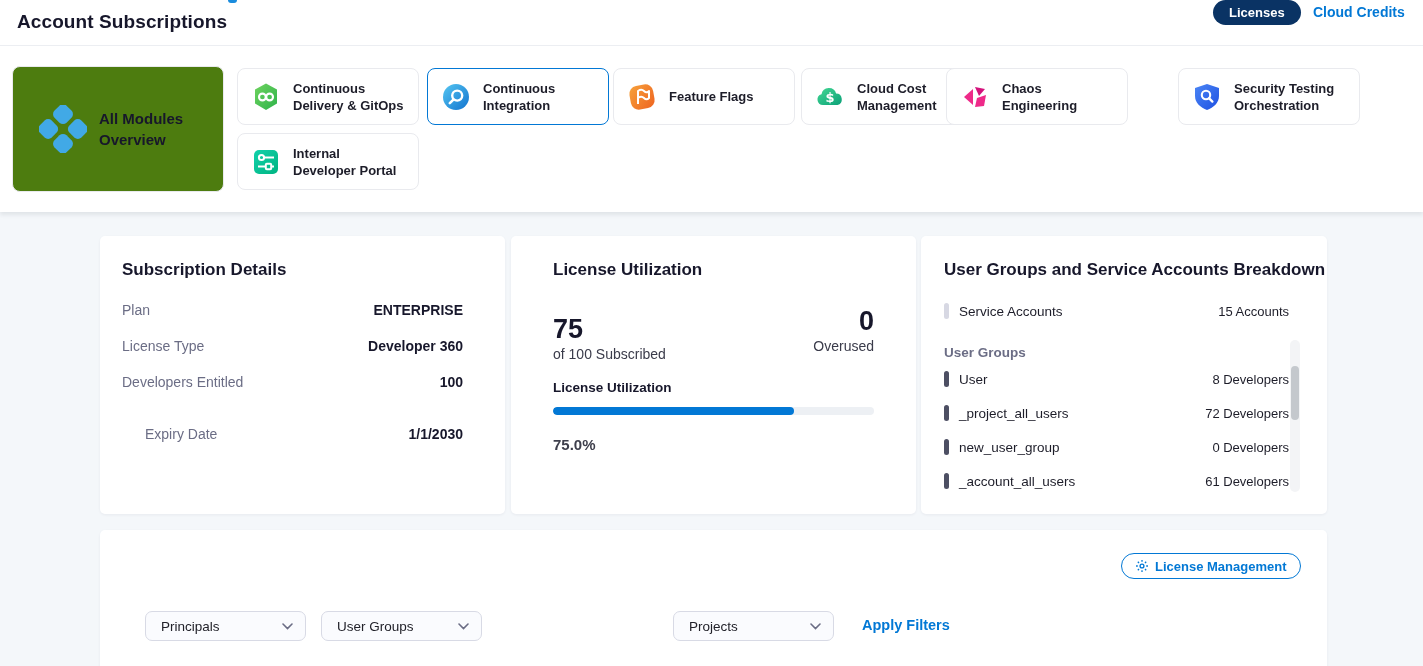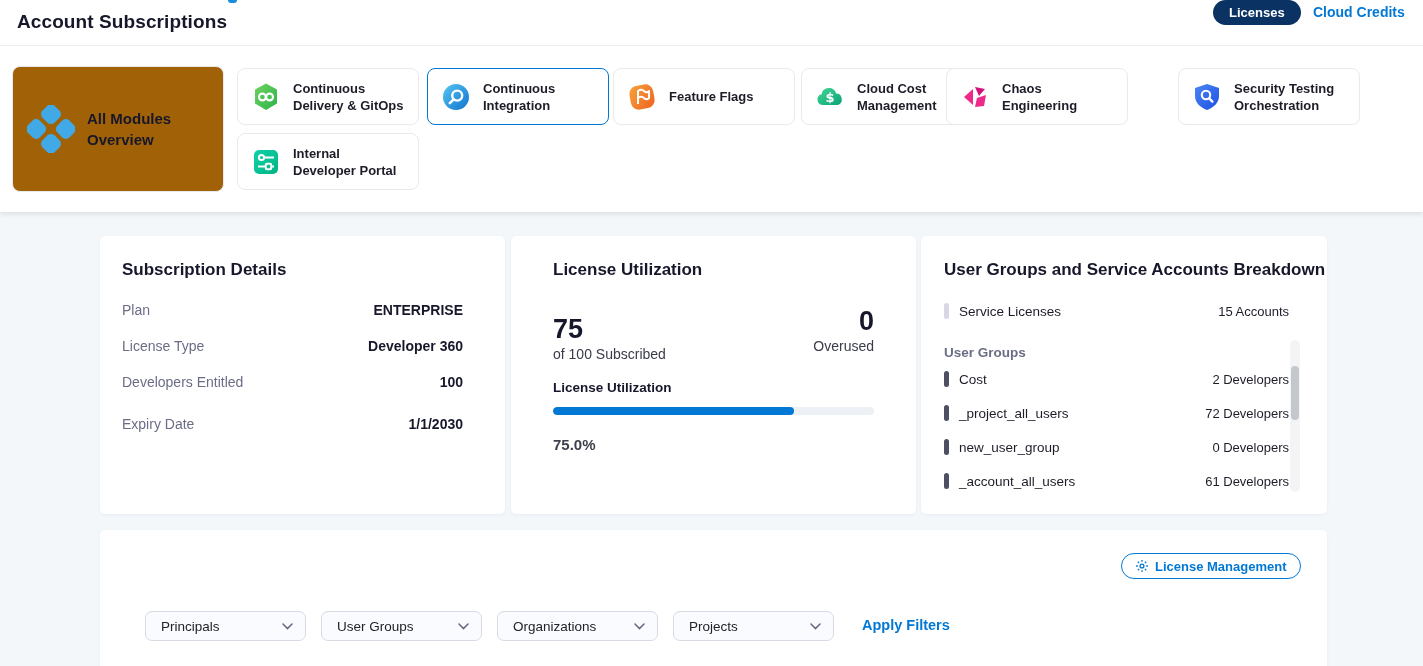--- a/index.html
+++ b/index.html
@@ -13,22 +13,22 @@
   .page-title { position:absolute; left:17px; top:11px; font-size:19px; font-weight:700; color:#17172b; letter-spacing:.1px; }
   .frag { position:absolute; left:228px; top:0; width:9px; height:3px; background:#1a8cdd; border-radius:0 0 3px 3px; }
   .pill-btn { position:absolute; left:1213px; top:0px; height:25px; padding:0 16px; background:#0a3364;
     border:none; border-radius:13px; color:#fff; font-size:13px; font-weight:700; line-height:25px; cursor:pointer;
     font-family:"Liberation Sans", sans-serif; }
   .link-tab { position:absolute; left:1313px; top:4px; font-size:14px; font-weight:700; color:#0278d5; cursor:pointer; }
 
   
   .module-strip { position:absolute; left:0; top:46px; width:1423px; height:166px; background:#fff;
     box-shadow:0 3px 4px rgba(35,45,60,.09); z-index:4; }
-  .overview-card { position:absolute; left:12px; top:20px; width:212px; height:126px; background:#a16207;
-    border:1px solid #e9eaee; border-radius:8px; display:flex; align-items:center; padding:0 14px; gap:12px; cursor:pointer; }
+  .overview-card { position:absolute; left:12px; top:20px; width:212px; height:126px; background:#4d7c0f;
+    border:1px solid #e9eaee; border-radius:8px; display:flex; align-items:center; padding:0 26px; gap:12px; cursor:pointer; }
   .overview-label { font-size:15px; font-weight:700; color:#17172b; line-height:21px; width:96px; }
   .mod-card { position:absolute; width:182px; height:57px; background:#fff; border:1px solid #e9eaee; border-radius:8px;
     display:flex; align-items:center; padding:0 13px; gap:12px; cursor:pointer; }
   .mod-card.selected { border:1.5px solid #0278d5; }
   .mod-label { font-size:13px; font-weight:700; color:#1d1d29; line-height:17px; width:122px; }
   .mod-icon { width:30px; height:30px; flex:0 0 30px; display:flex; align-items:center; justify-content:center; }
 
   
   .body-bg { position:absolute; left:0; top:212px; width:1423px; height:454px; background:#f4f7fa; }
   .card { position:absolute; background:#fff; border-radius:5px; box-shadow:0 1px 3px rgba(40,41,61,.06); }
@@ -224,21 +224,21 @@
       <span class="sub-value">ENTERPRISE</span>
     </div>
     <div class="sub-row" style="top:102px;">
       <span class="sub-label">License Type</span>
       <span class="sub-value">Developer 360</span>
     </div>
     <div class="sub-row" style="top:138px;">
       <span class="sub-label">Developers Entitled</span>
       <span class="sub-value">100</span>
     </div>
-    <div class="sub-row" style="top:180px;">
+    <div class="sub-row" style="top:190px;margin-left:23px;">
       <span class="sub-label">Expiry Date</span>
       <span class="sub-value">1/1/2030</span>
     </div>
   </div>
 
   <div class="card" style="left:511px; top:24px; width:405px; height:278px;">
     <div class="card-title abs" style="left:42px; top:24px;">License Utilization</div>
     <div class="abs" style="left:42px; top:79px;">
       <div class="big-num">75</div>
       <div class="num-cap">of 100 Subscribed</div>
@@ -252,30 +252,30 @@
       <div class="progress-fill" style="width: 75%;"></div>
     </div>
     <div class="pct abs" style="left:42px; top:200px;">75.0%</div>
   </div>
 
   <div class="card" style="left:921px; top:24px; width:406px; height:278px;">
     <div class="card-title abs" style="left:23px; top:24px;">User Groups and Service Accounts Breakdown</div>
 
     <div class="bd-row" style="top:66px;">
       <span class="bd-marker light"></span>
-      <span class="bd-name">Service Licenses</span>
+      <span class="bd-name">Service Accounts</span>
       <span class="bd-value">15 Accounts</span>
     </div>
 
     <div class="bd-section abs" style="left:23px; top:109px;">User Groups</div>
 
     <div class="bd-row" style="top:134px;">
       <span class="bd-marker dark"></span>
-      <span class="bd-name">Cost</span>
-      <span class="bd-value">2 Developers</span>
+      <span class="bd-name">User</span>
+      <span class="bd-value">8 Developers</span>
     </div>
     <div class="bd-row" style="top:168px;">
       <span class="bd-marker dark"></span>
       <span class="bd-name">_project_all_users</span>
       <span class="bd-value">72 Developers</span>
     </div>
     <div class="bd-row" style="top:202px;">
       <span class="bd-marker dark"></span>
       <span class="bd-name">new_user_group</span>
       <span class="bd-value">0 Developers</span>
@@ -314,28 +314,20 @@
       </span>
     </div>
     <div class="dropdown" style="left:221px;">
       <span class="dd-label">User Groups</span>
       <span class="dd-chev">
         <svg width="11" height="7" viewBox="0 0 11 7">
             <polyline points="1,1 5.5,5.5 10,1" fill="none" stroke="#6b6d85" stroke-width="1.6" stroke-linecap="round"></polyline>
           </svg>
       </span>
     </div>
-    <div class="dropdown" style="left:397px;">
-      <span class="dd-label">Organizations</span>
-      <span class="dd-chev">
-        <svg width="11" height="7" viewBox="0 0 11 7">
-            <polyline points="1,1 5.5,5.5 10,1" fill="none" stroke="#6b6d85" stroke-width="1.6" stroke-linecap="round"></polyline>
-          </svg>
-      </span>
-    </div>
     <div class="dropdown" style="left:573px;">
       <span class="dd-label">Projects</span>
       <span class="dd-chev">
         <svg width="11" height="7" viewBox="0 0 11 7">
             <polyline points="1,1 5.5,5.5 10,1" fill="none" stroke="#6b6d85" stroke-width="1.6" stroke-linecap="round"></polyline>
           </svg>
       </span>
     </div>
 
     <div class="apply-link">Apply Filters</div>

